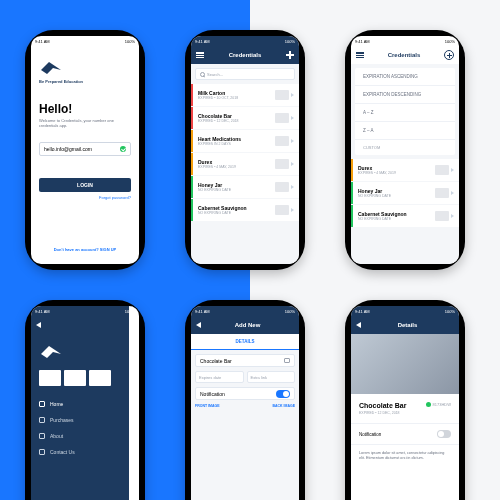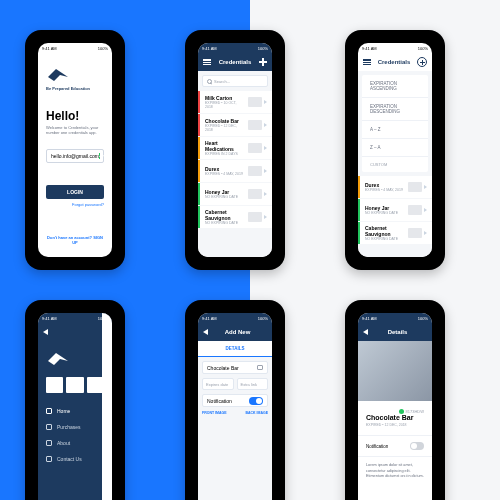--- a/index.html
+++ b/index.html
@@ -1,20 +1,20 @@
 <!DOCTYPE html>
 <html><head>
 <meta charset="utf-8">
 <style>
   *{margin:0;padding:0;box-sizing:border-box;font-family:-apple-system,BlinkMacSystemFont,sans-serif;}
   body{width:500px;height:500px;overflow:hidden;}
   .bg{position:relative;width:500px;height:500px;}
   .bg-blue{position:absolute;left:0;top:0;width:250px;height:500px;background:#1976ff;}
   .bg-white{position:absolute;right:0;top:0;width:250px;height:500px;background:#f5f6f8;}
-  .phone{position:absolute;width:100px;height:240px;background:#000;border-radius:16px;padding:13px;box-shadow:0 4px 12px rgba(0,0,0,.25);}
+  .phone{position:absolute;width:120px;height:240px;background:#000;border-radius:28px;padding:6px;box-shadow:0 4px 12px rgba(0,0,0,.25);}
   .screen{width:100%;height:100%;background:#fff;border-radius:10px;overflow:hidden;font-size:5px;display:flex;flex-direction:column;}
   .statusbar{height:10px;background:transparent;display:flex;justify-content:space-between;align-items:center;padding:0 4px;font-size:4px;}
   .sb-dark{background:#1d3a5f;color:#fff;}
   .sb-light{color:#000;}
   .header{height:18px;display:flex;align-items:center;justify-content:space-between;padding:0 5px;font-size:6px;font-weight:600;}
   .h-dark{background:#1d3a5f;color:#fff;}
   .h-light{background:#fff;color:#1d3a5f;}
   .icon{display:inline-block;}
   .hamburger{width:8px;height:6px;background:linear-gradient(#fff 0 1.5px,transparent 1.5px 2.5px,#fff 2.5px 4px,transparent 4px 5px,#fff 5px 6px);}
   .plus{width:8px;height:8px;position:relative;}

